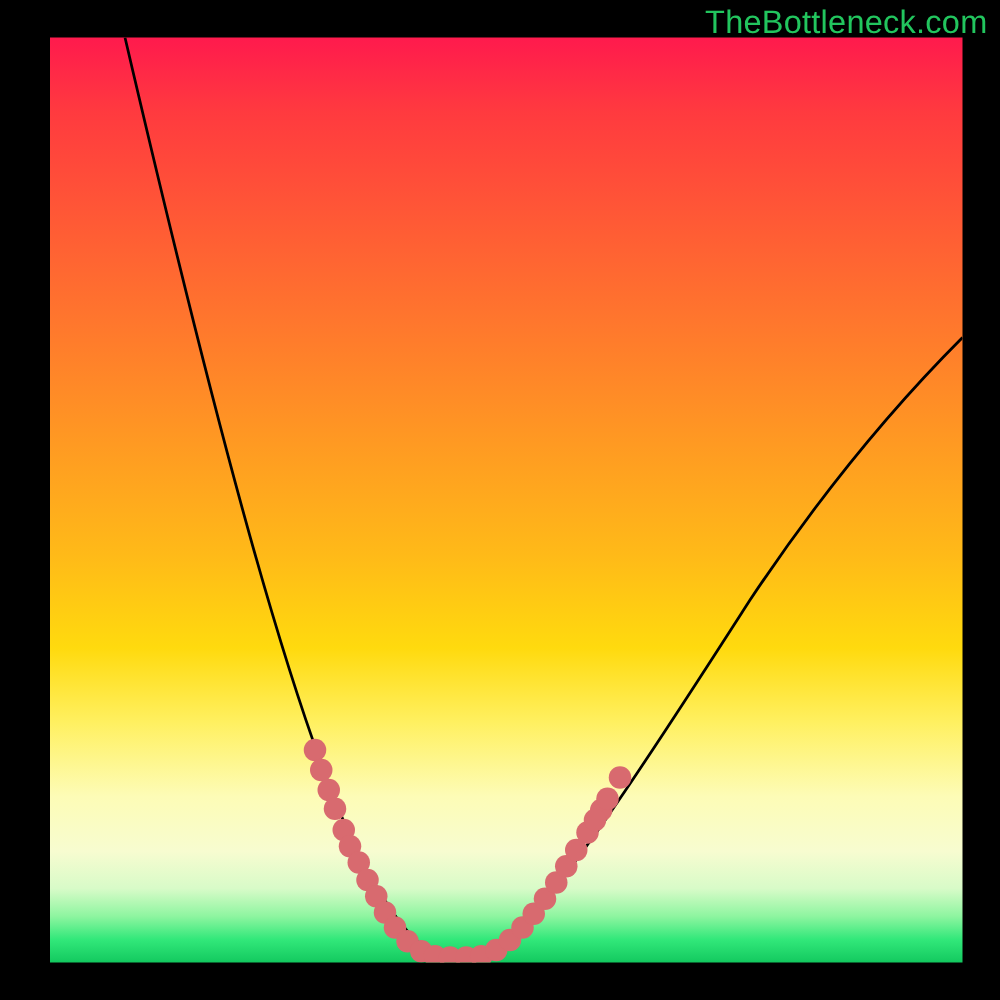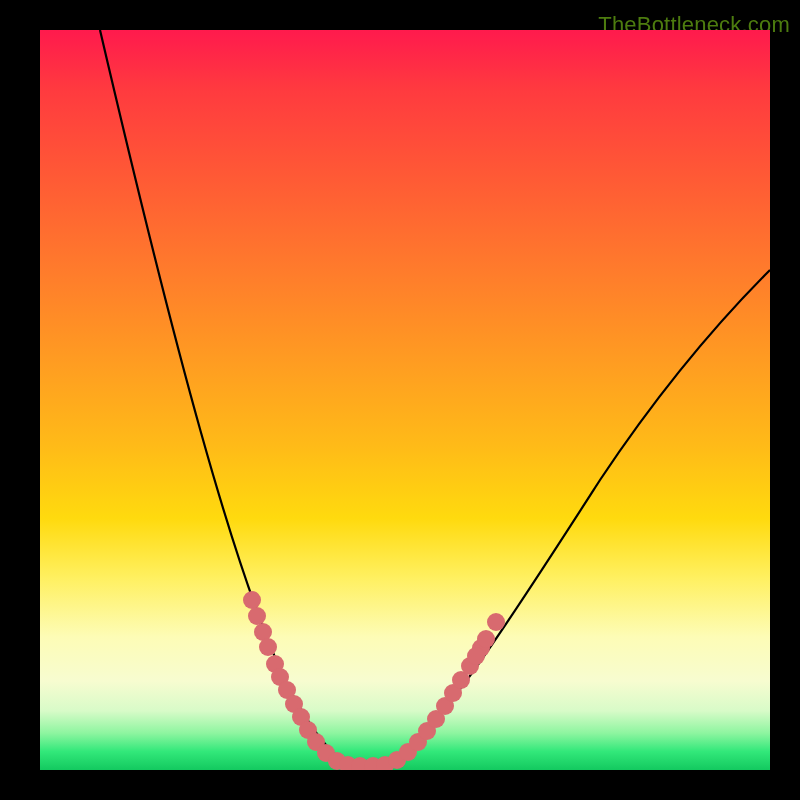--- a/index.html
+++ b/index.html
@@ -39,24 +39,24 @@
       #fdfcb6 82%,
       #f7fcd0 88%,
       #d8fbc8 92%,
       #8ef5a0 95%,
       #32e87a 97.5%,
       #13c95f 100%
     );
   }
   .watermark {
     position: absolute;
-    top: 12px;
+    top: 2px;
     right: 10px;
-    color: #4d7c0f;
-    font-size: 22px;
+    color: #22c55e;
+    font-size: 26px;
     font-weight: 500;
     letter-spacing: 0.2px;
     user-select: none;
   }
   svg.curves {
     position: absolute;
     left: 0;
     top: 0;
   }
 </style>

